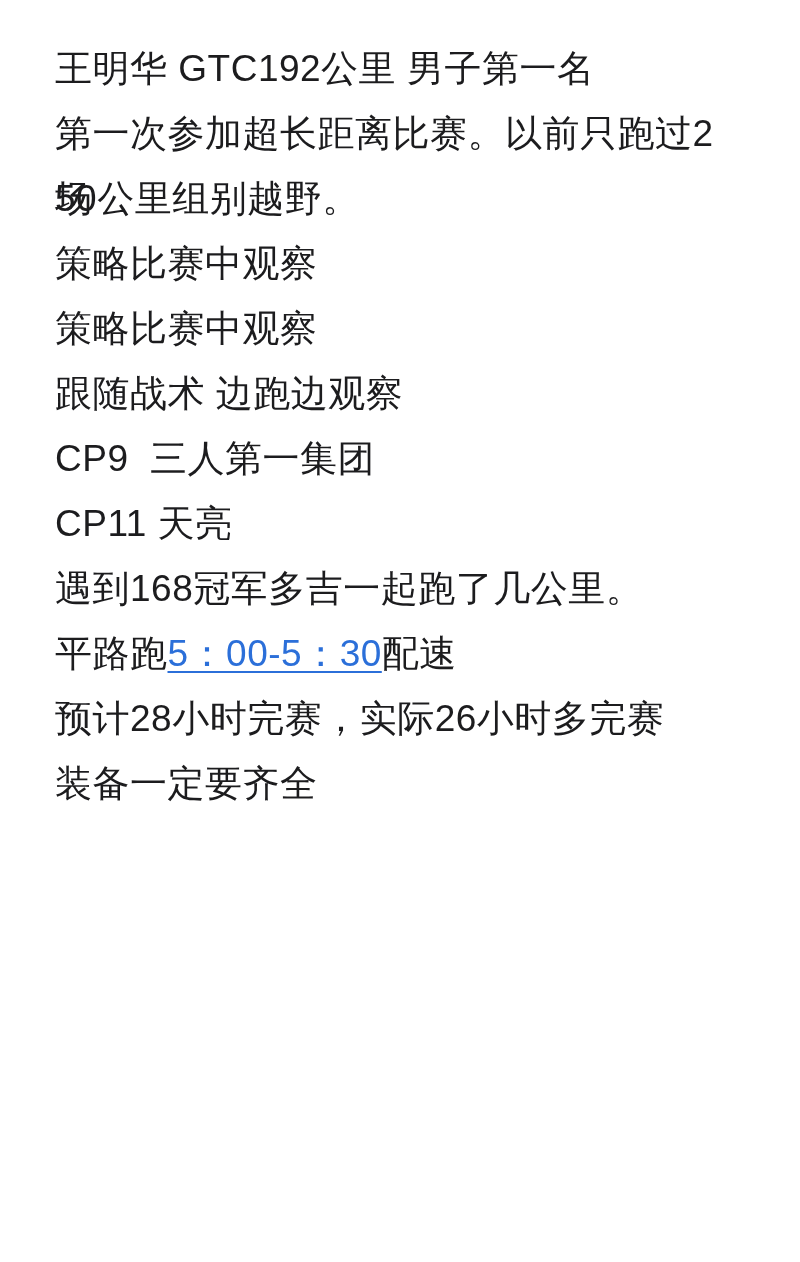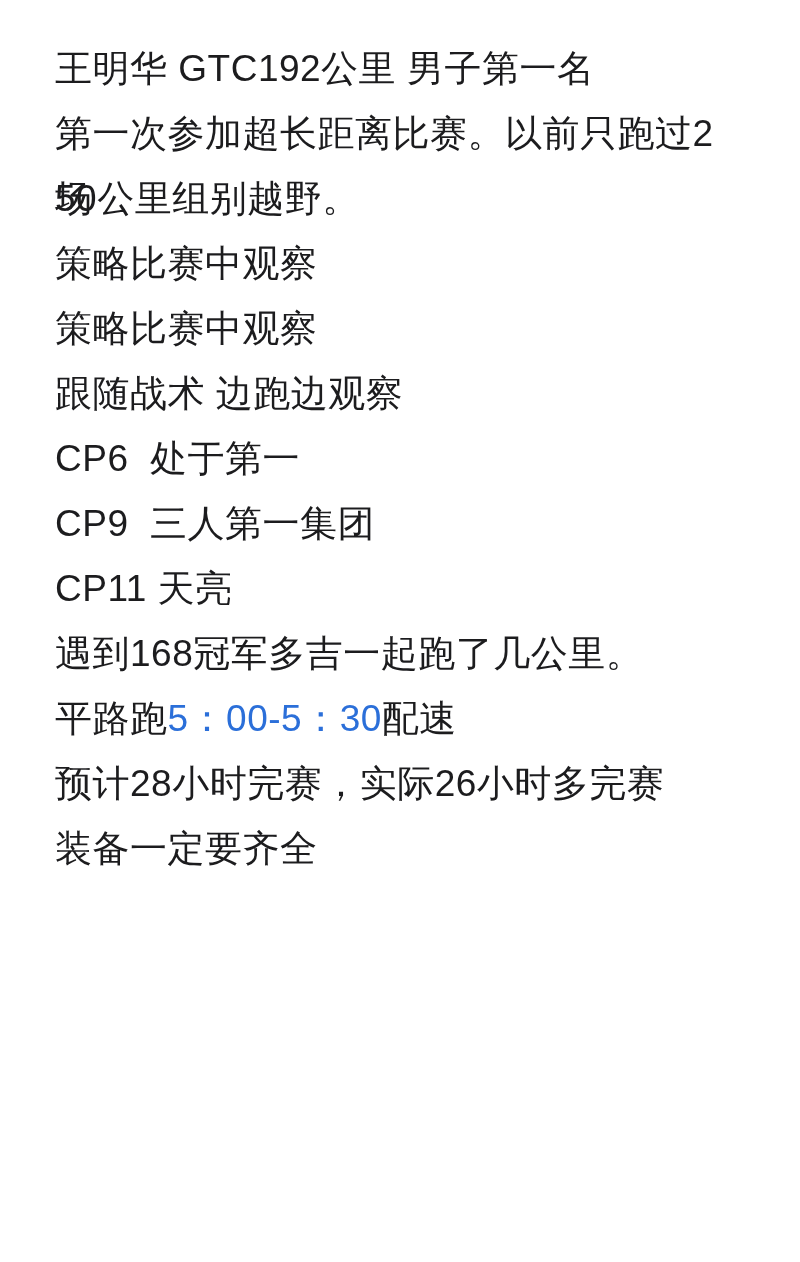--- a/index.html
+++ b/index.html
@@ -22,36 +22,36 @@
   }
   .line {
     white-space: pre-wrap;
     height: 65px;
   }
   .seg {
     color: inherit;
   }
   .link {
     color: #2b6fd9;
+    text-decoration: underline;
     text-decoration-color: #2b6fd9;
     text-underline-offset: 5px;
     text-decoration-thickness: 2px;
     cursor: pointer;
   }
 </style>
 </head>
 <body>
 
 <div class="doc" id="transcript" style="color: rgb(28, 28, 30); background: rgb(255, 255, 255);">
     <div class="line"><span class="seg">王明华 GTC192公里 男子第一名</span></div>
     <div class="line"><span class="seg">第一次参加超长距离比赛。以前只跑过2场</span></div>
     <div class="line"><span class="seg">50公里组别越野。</span></div>
     <div class="line"><span class="seg">策略比赛中观察</span></div>
     <div class="line"><span class="seg">策略比赛中观察</span></div>
     <div class="line"><span class="seg">跟随战术 边跑边观察</span></div>
-    <div class="line"><span class="seg">CP6  处于第一</span></div>
     <div class="line"><span class="seg">CP9  三人第一集团</span></div>
     <div class="line"><span class="seg">CP11 天亮</span></div>
     <div class="line"><span class="seg">遇到168冠军多吉一起跑了几公里。</span></div>
     <div class="line"><span class="seg">平路跑</span><span class="seg link" style="color: rgb(43, 111, 217);">5：00-5：30</span><span class="seg">配速</span></div>
     <div class="line"><span class="seg">预计28小时完赛，实际26小时多完赛</span></div>
     <div class="line"><span class="seg">装备一定要齐全</span></div>
   </div>
 
 </body></html>

